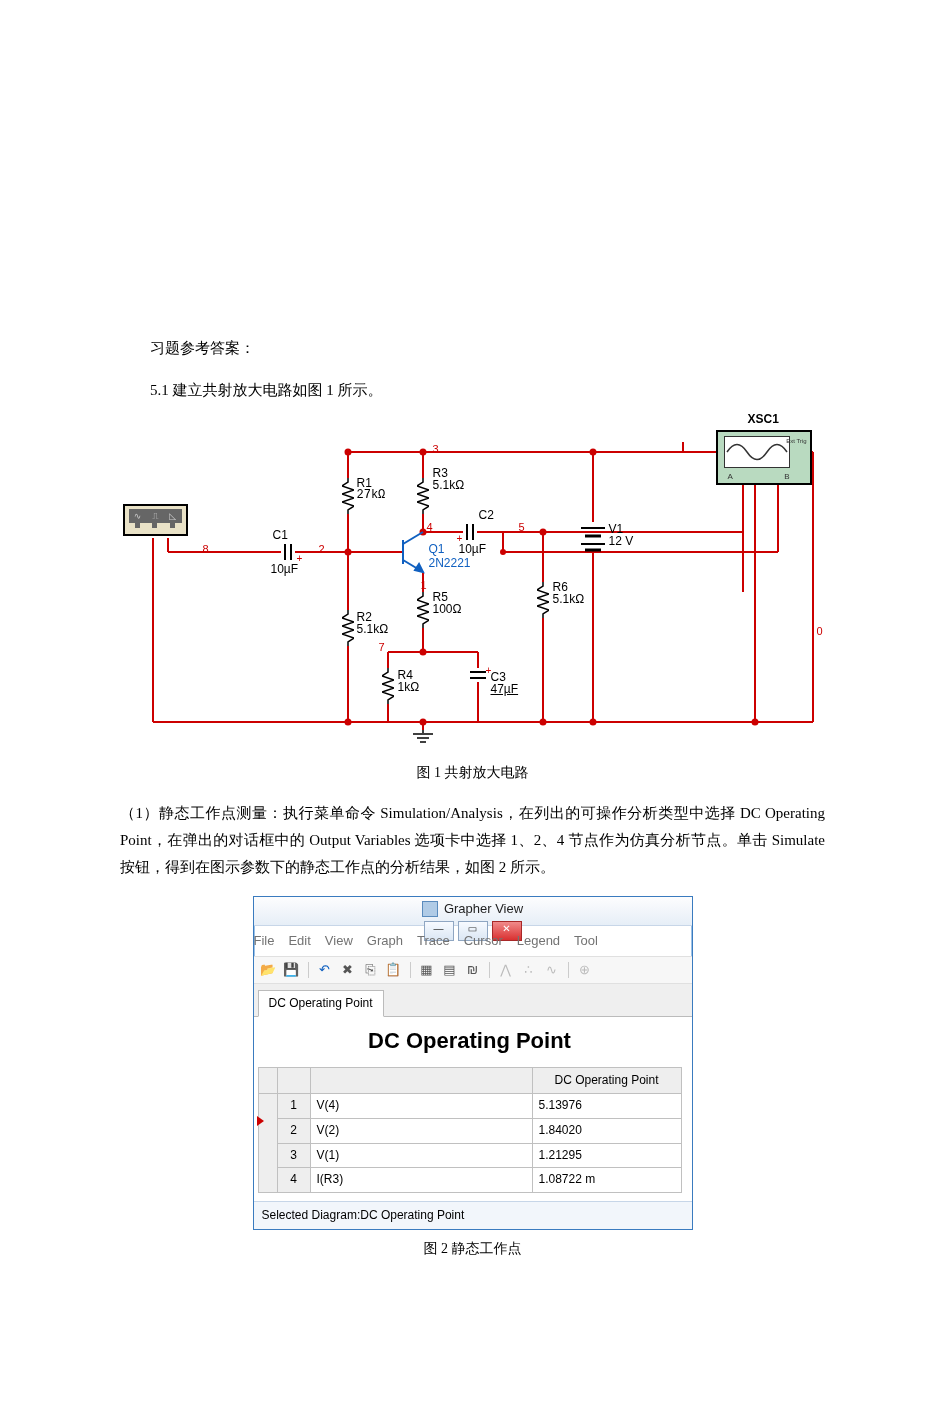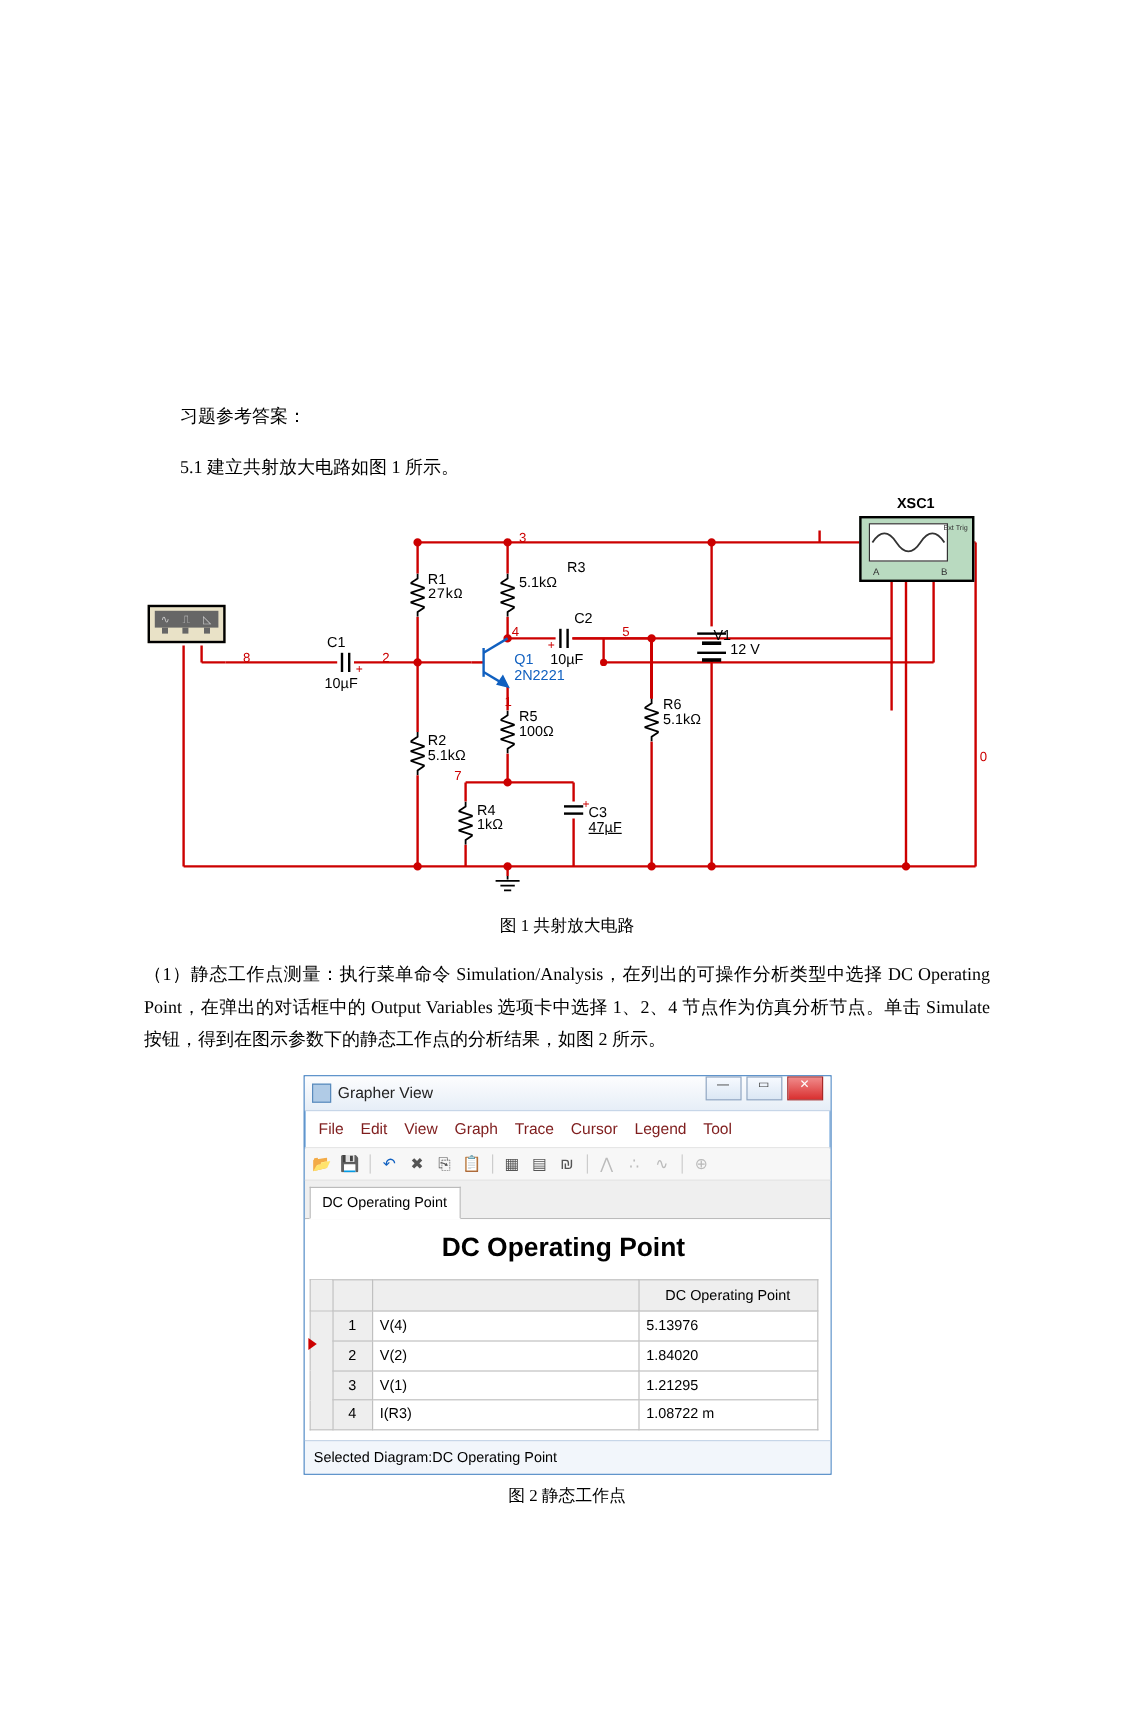--- a/index.html
+++ b/index.html
@@ -129,39 +129,40 @@
   }
   .gv {
     width: 438px;
     border: 1px solid #3a7bbf;
     background: #fff;
     box-shadow: 0 0 0 1px #9cc1e6 inset;
   }
   .gv-title {
     height: 28px;
     background: linear-gradient(#fdfdfe, #e6eef7);
-    display: flex; 
+    display: flex; align-items: center;
     padding: 0 6px;
     font-size: 13px; color: #222;
     border-bottom: 1px solid #c7d6e8;
+    flex-direction: column;
   }
   .gv-title-text { flex: 1; display:flex; align-items:center; gap:6px; }
   .gv-title-icon { width:14px; height:14px; background:#b0cbe6; border:1px solid #5a8bbd; }
   .gv-winbtns { display: flex; gap: 4px; }
   .gv-winbtn {
     width: 28px; height: 18px;
     border: 1px solid #8fa6c2;
     background: linear-gradient(#f7faff,#dbe7f4);
     font-size: 10px; line-height: 14px; text-align: center;
     color: #333;
   }
   .gv-winbtn.close { background: linear-gradient(#f08a8a,#d93030); color:#fff; border-color:#a82828;}
   .gv-menu {
-    padding: 3px 12px;
-    font-size: 13px; color: #7f1d1d;
+    padding: 3px 0;
+    font-size: 13px; color: #737373;
     display: flex; gap: 14px;
     border-bottom: 1px solid #e0e0e0;
   }
   .gv-toolbar {
     padding: 4px 6px;
     display: flex; align-items: center; gap: 5px;
     border-bottom: 1px solid #e0e0e0;
     background: #f7f7f7;
   }
   .tb-ico {
@@ -433,30 +434,30 @@
       <div class="clabel" style="left:148px;top:140px;"><span>10µF</span></div>
       <div class="clabel" style="left:356px;top:86px;"><span>C2</span></div>
       <div class="clabel" style="left:336px;top:120px;"><span>10µF</span></div>
       <div class="clabel" style="left:368px;top:248px;"><span>C3</span></div>
       <div class="clabel" style="left:368px;top:260px;text-decoration:underline;"><span>47µF</span></div>
 
       <div class="clabel" style="left:234px;top:54px;"><span>R1</span></div>
       <div class="clabel" style="left:234px;top:66px;font-family:Liberation Mono, monospace;"><span>27kΩ</span></div>
       <div class="clabel" style="left:234px;top:188px;"><span>R2</span></div>
       <div class="clabel" style="left:234px;top:200px;"><span>5.1kΩ</span></div>
-      <div class="clabel" style="left:310px;top:44px;margin-left:40px;"><span>R3</span></div>
+      <div class="clabel" style="left:310px;top:44px;"><span>R3</span></div>
       <div class="clabel" style="left:310px;top:56px;"><span>5.1kΩ</span></div>
       <div class="clabel" style="left:275px;top:246px;"><span>R4</span></div>
       <div class="clabel" style="left:275px;top:258px;"><span>1kΩ</span></div>
       <div class="clabel" style="left:310px;top:168px;"><span>R5</span></div>
       <div class="clabel" style="left:310px;top:180px;"><span>100Ω</span></div>
       <div class="clabel" style="left:430px;top:158px;"><span>R6</span></div>
       <div class="clabel" style="left:430px;top:170px;"><span>5.1kΩ</span></div>
 
-      <div class="clabel" style="left:472px;top:100px;"><span>V1</span></div>
+      <div class="clabel" style="left:486px;top:100px;"><span>V1</span></div>
       <div class="clabel" style="left:486px;top:112px;"><span>12 V</span></div>
 
       <div class="clabel blue" style="left:306px;top:120px;"><span>Q1</span></div>
       <div class="clabel blue" style="left:306px;top:134px;"><span>2N2221</span></div>
 
       <span class="cnode" style="left:80px;top:118px;">8</span>
       <span class="cnode" style="left:196px;top:118px;">2</span>
       <span class="cnode" style="left:310px;top:18px;">3</span>
       <span class="cnode" style="left:304px;top:96px;">4</span>
       <span class="cnode" style="left:396px;top:96px;">5</span>

